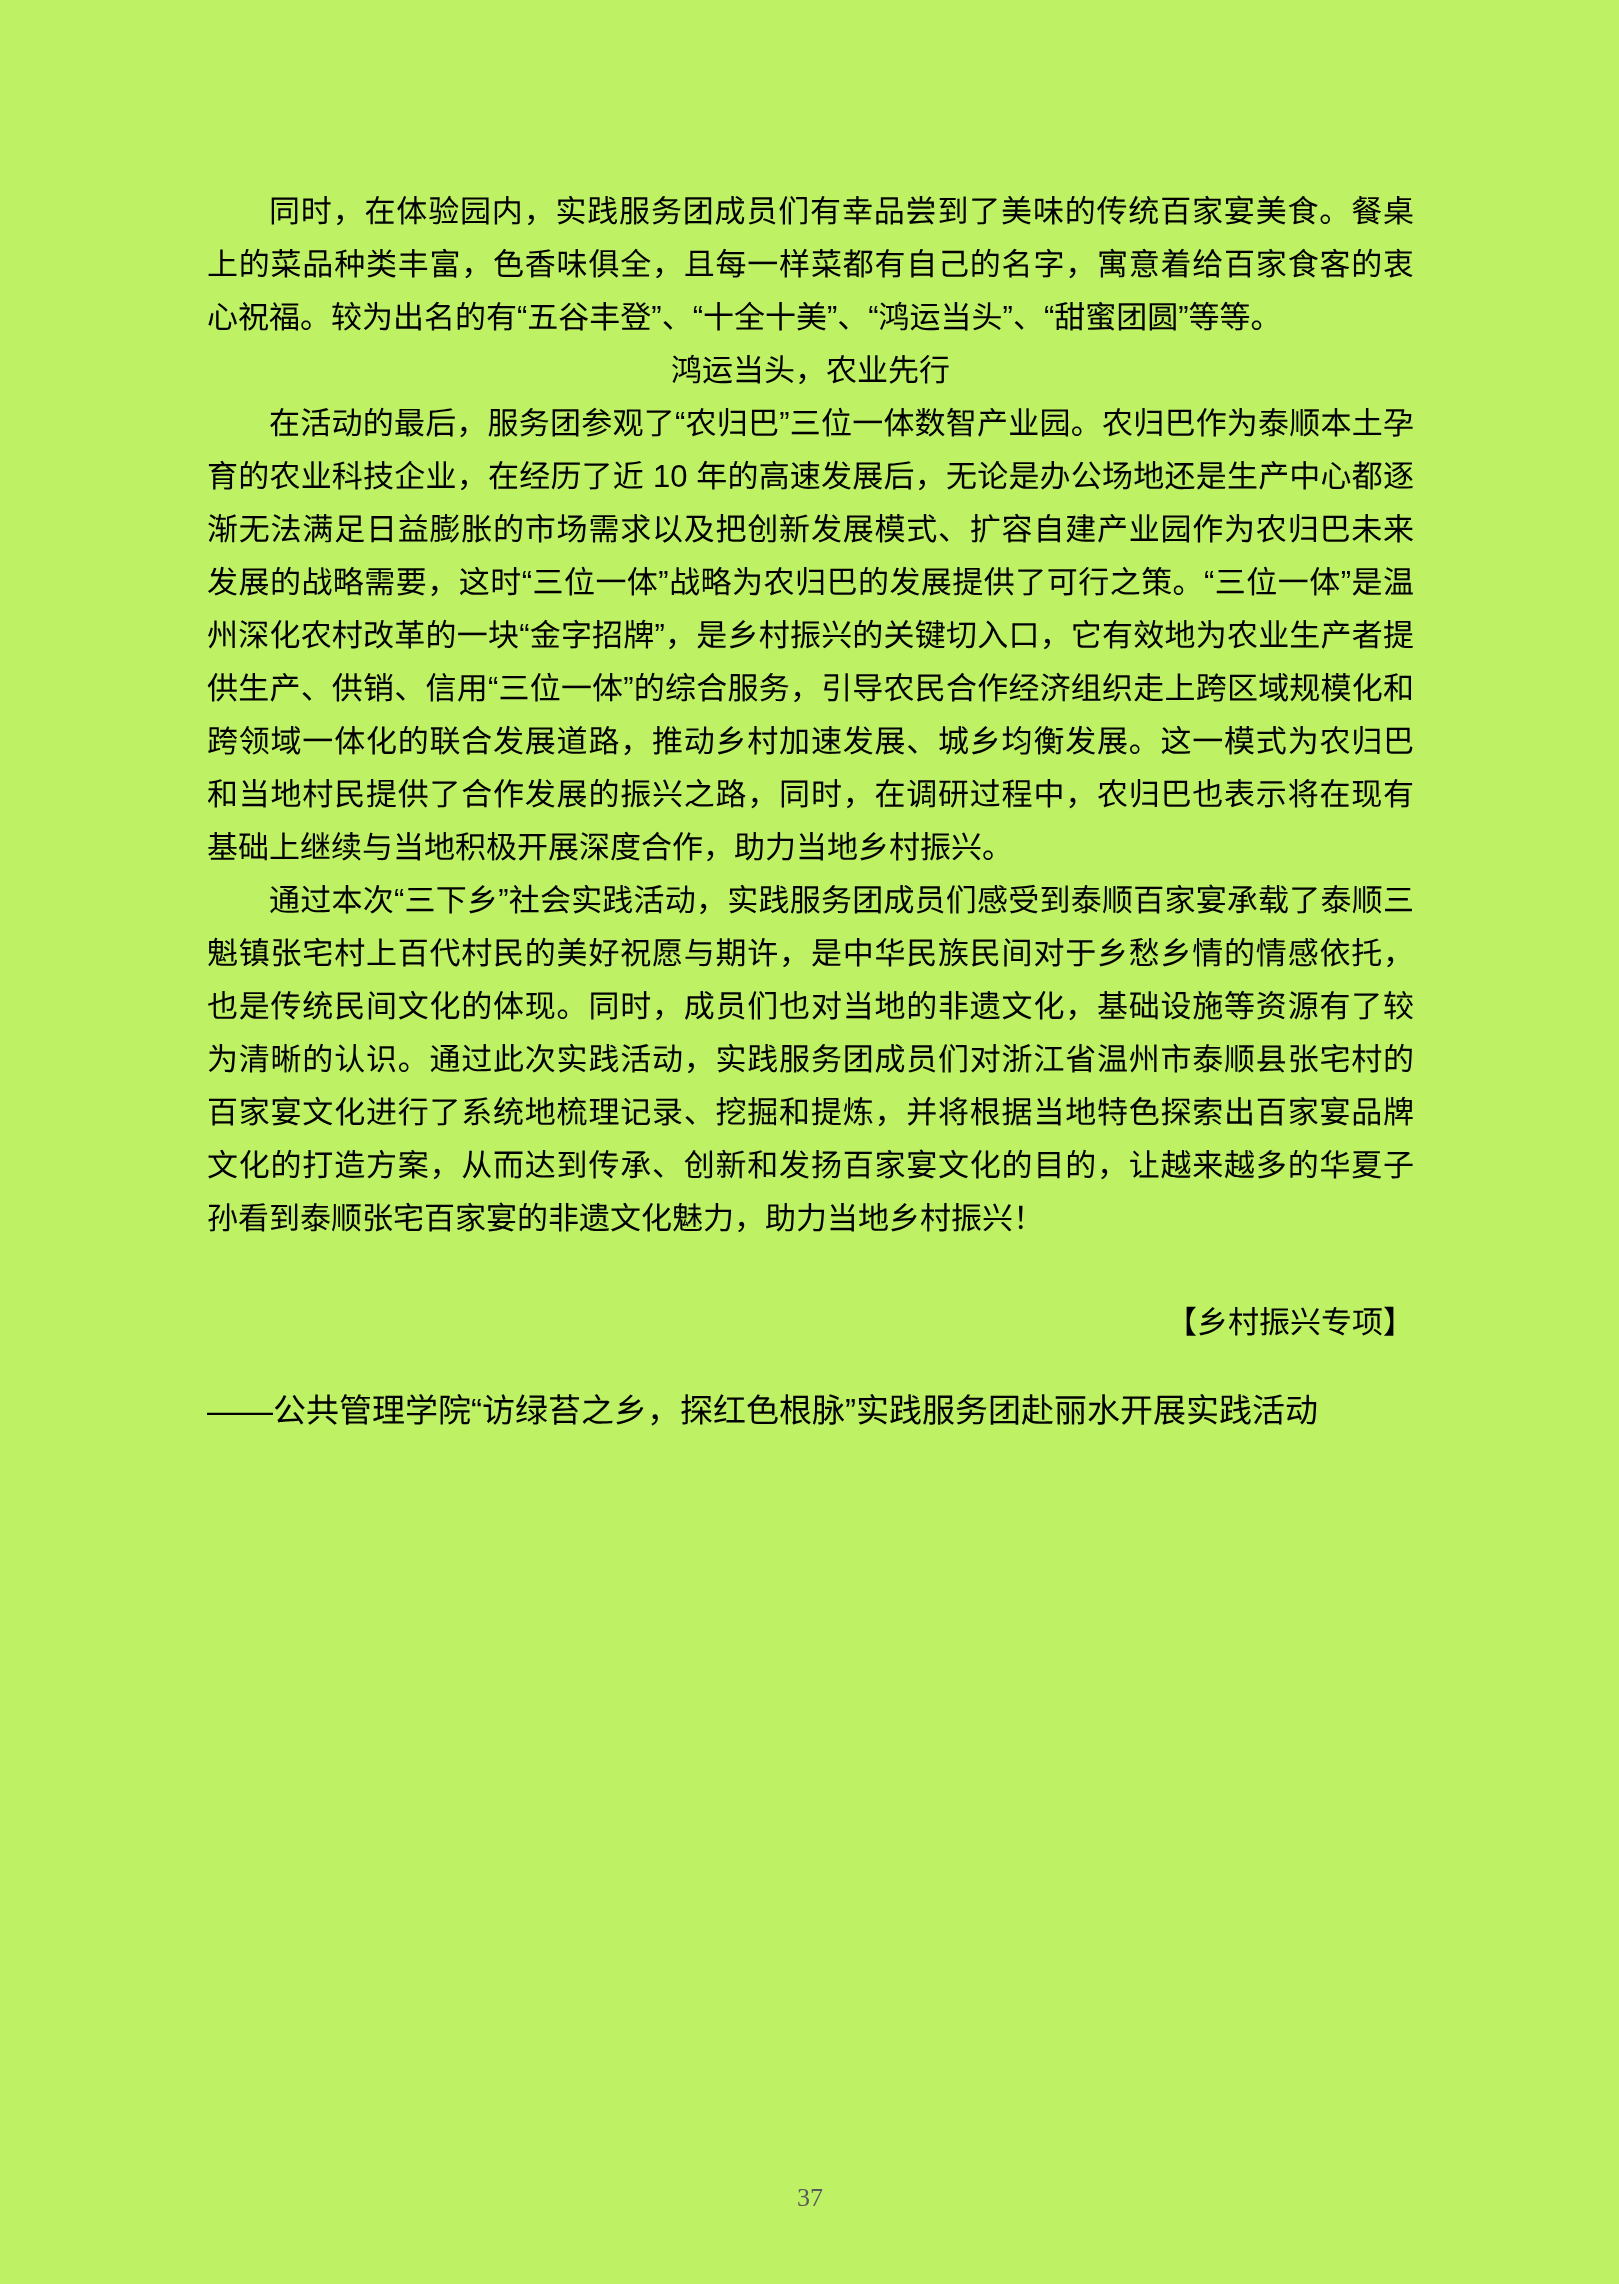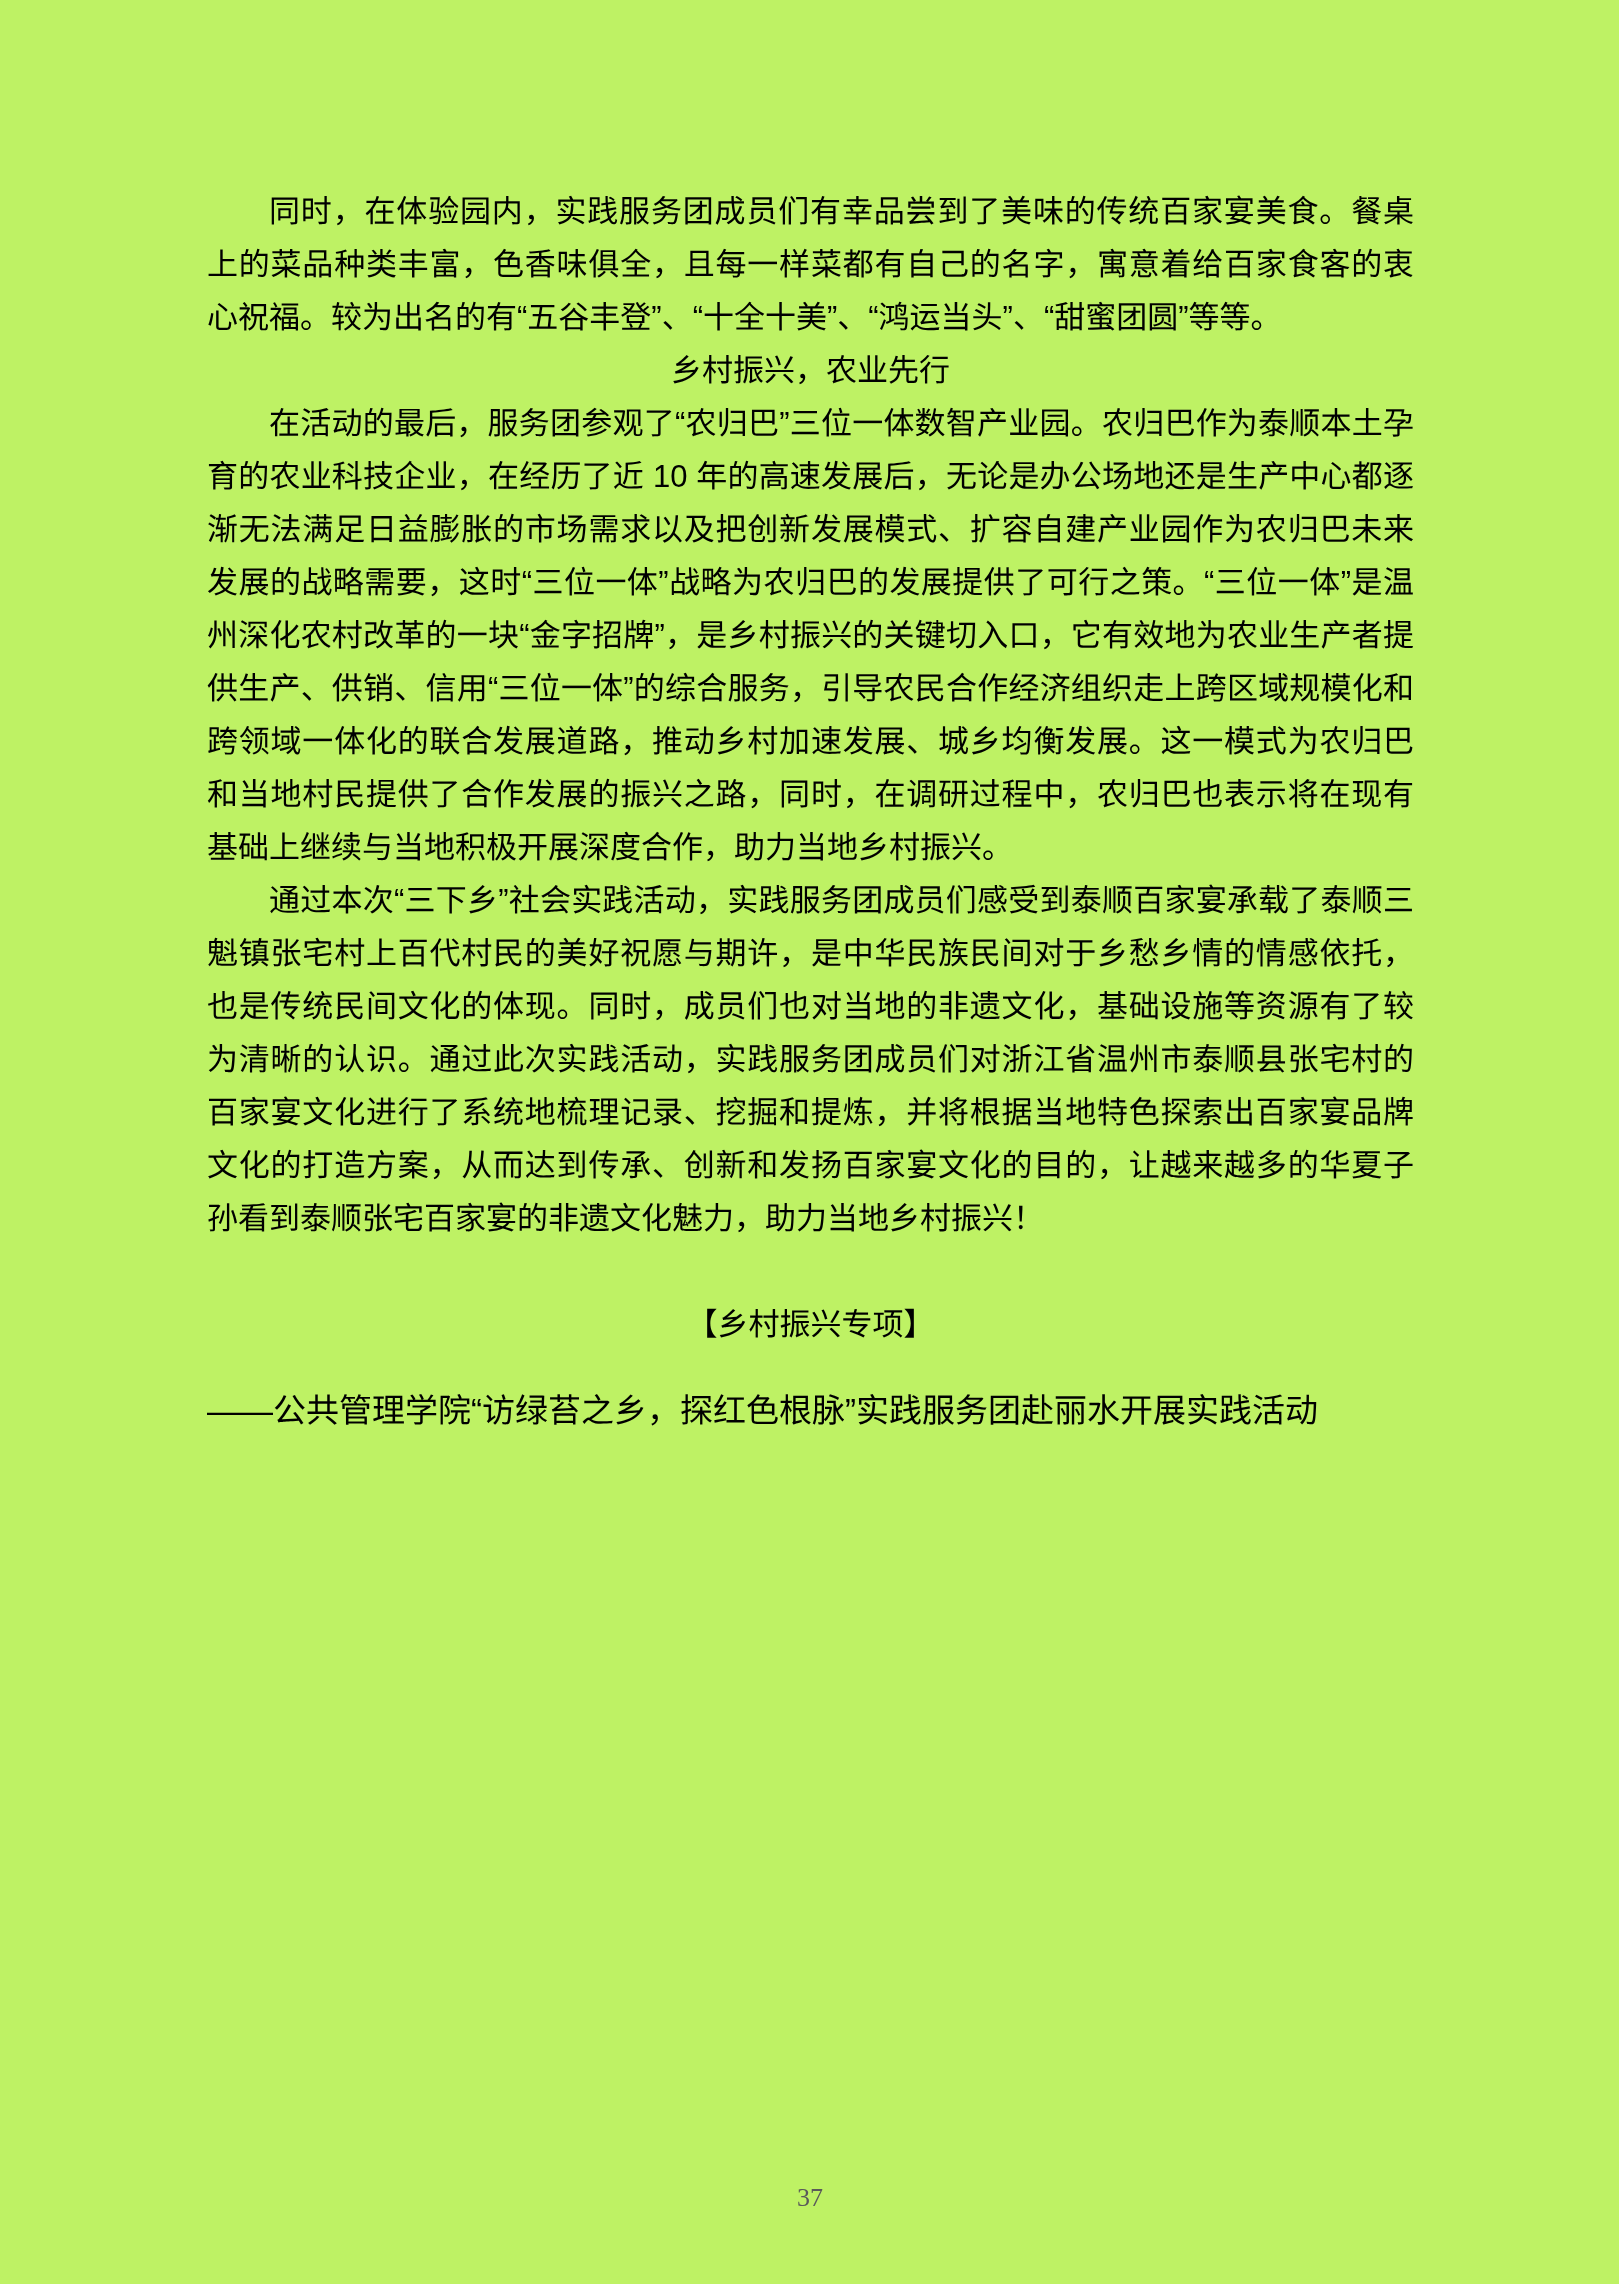--- a/index.html
+++ b/index.html
@@ -33,21 +33,22 @@
   .indent {
     text-indent: 62px;
   }
   .center-line {
     text-align: center;
   }
   .section-label {
     margin: 53px 0 0 0;
     font-size: 31px;
     line-height: 53px;
-    text-align: center;
+    text-align: right;
+    font-family: Liberation Mono, monospace;
   }
   .big-title {
     margin: 0;
     font-size: 39px;
     line-height: 65px;
     font-weight: normal;
     text-align: center;
   }
   .subtitle {
     margin: 33px 0 0 0;
@@ -67,21 +68,21 @@
   }
 </style>
 </head>
 <body>
 
 <div class="page">
   <div class="content">
 
     <p class="body-par indent">同时，在体验园内，实践服务团成员们有幸品尝到了美味的传统百家宴美食。餐桌上的菜品种类丰富，色香味俱全，且每一样菜都有自己的名字，寓意着给百家食客的衷心祝福。较为出名的有“五谷丰登”、“十全十美”、“鸿运当头”、“甜蜜团圆”等等。</p>
 
-    <p class="body-par center-line">乡村振兴，农业先行</p>
+    <p class="body-par center-line">鸿运当头，农业先行</p>
 
     <p class="body-par indent">在活动的最后，服务团参观了“农归巴”三位一体数智产业园。农归巴作为泰顺本土孕育的农业科技企业，在经历了近 10 年的高速发展后，无论是办公场地还是生产中心都逐渐无法满足日益膨胀的市场需求以及把创新发展模式、扩容自建产业园作为农归巴未来发展的战略需要，这时“三位一体”战略为农归巴的发展提供了可行之策。“三位一体”是温州深化农村改革的一块“金字招牌”，是乡村振兴的关键切入口，它有效地为农业生产者提供生产、供销、信用“三位一体”的综合服务，引导农民合作经济组织走上跨区域规模化和跨领域一体化的联合发展道路，推动乡村加速发展、城乡均衡发展。这一模式为农归巴和当地村民提供了合作发展的振兴之路，同时，在调研过程中，农归巴也表示将在现有基础上继续与当地积极开展深度合作，助力当地乡村振兴。</p>
 
     <p class="body-par indent">通过本次“三下乡”社会实践活动，实践服务团成员们感受到泰顺百家宴承载了泰顺三魁镇张宅村上百代村民的美好祝愿与期许，是中华民族民间对于乡愁乡情的情感依托，也是传统民间文化的体现。同时，成员们也对当地的非遗文化，基础设施等资源有了较为清晰的认识。通过此次实践活动，实践服务团成员们对浙江省温州市泰顺县张宅村的百家宴文化进行了系统地梳理记录、挖掘和提炼，并将根据当地特色探索出百家宴品牌文化的打造方案，从而达到传承、创新和发扬百家宴文化的目的，让越来越多的华夏子孙看到泰顺张宅百家宴的非遗文化魅力，助力当地乡村振兴！</p>
 
     <p class="section-label">【乡村振兴专项】</p>
 
 
     <p class="subtitle">——公共管理学院“访绿苔之乡，探红色根脉”实践服务团赴丽水开展实践活动</p>
 

